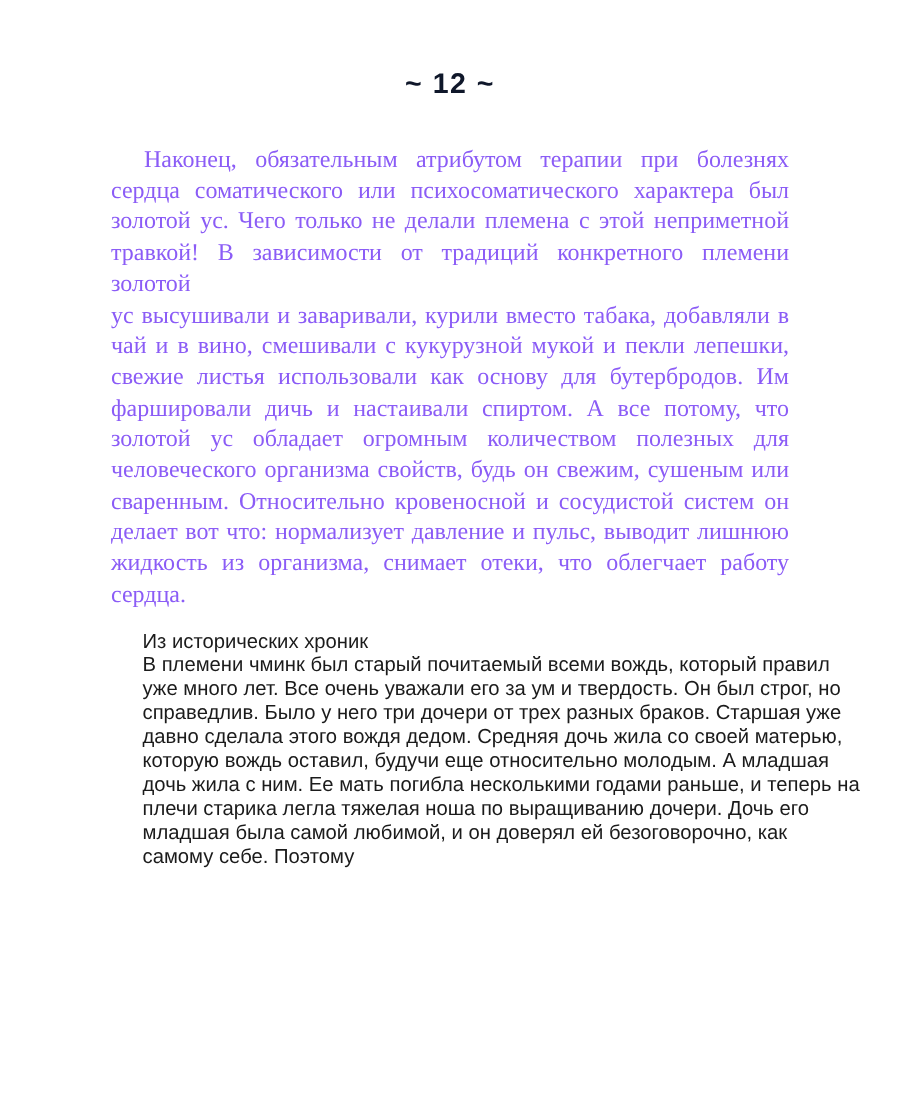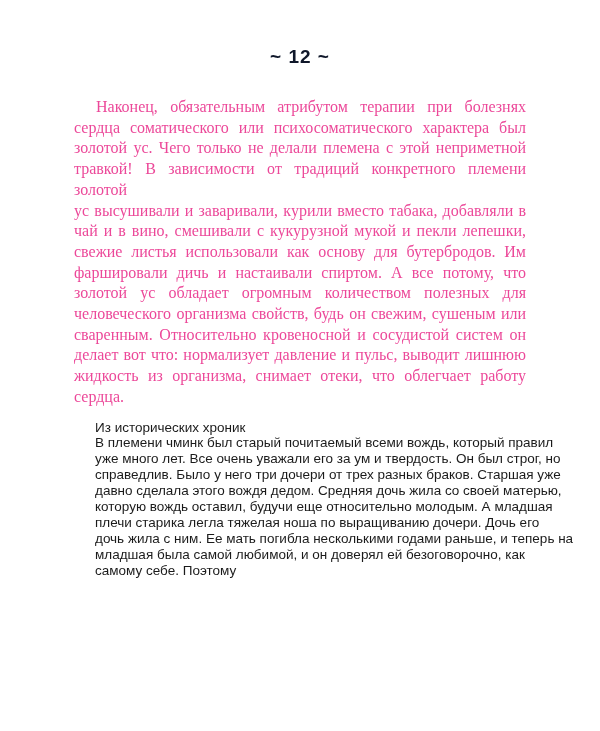--- a/index.html
+++ b/index.html
@@ -24,21 +24,21 @@
     line-height: 22px;
     color: #0f172a;
     letter-spacing: 1px;
   }
   .main-text {
     margin: 29px 0 0 74px;
     width: 452px;
     font-family: "Liberation Serif", serif;
     font-size: 16px;
     line-height: 20.7px;
-    color: #ec4899;
+    color: #8b5cf6;
   }
   .jline {
     text-align: justify;
     text-align-last: justify;
   }
   .jline.indent {
     text-indent: 22px;
   }
   .jline.last {
     text-align: left;
@@ -84,19 +84,19 @@
     <div class="jline last">сердца.</div>
   </div>
 
   <div class="chronicle">
     <div class="chronicle-heading">Из исторических хроник</div>
     <div class="cline">В племени чминк был старый почитаемый всеми вождь, который правил</div>
     <div class="cline">уже много лет. Все очень уважали его за ум и твердость. Он был строг, но</div>
     <div class="cline">справедлив. Было у него три дочери от трех разных браков. Старшая уже</div>
     <div class="cline">давно сделала этого вождя дедом. Средняя дочь жила со своей матерью,</div>
     <div class="cline">которую вождь оставил, будучи еще относительно молодым. А младшая</div>
+    <div class="cline">дочь жила с ним. Ее мать погибла несколькими годами раньше, и теперь на</div>
     <div class="cline">плечи старика легла тяжелая ноша по выращиванию дочери. Дочь его</div>
-    <div class="cline">дочь жила с ним. Ее мать погибла несколькими годами раньше, и теперь на</div>
     <div class="cline">младшая была самой любимой, и он доверял ей безоговорочно, как</div>
     <div class="cline">самому себе. Поэтому</div>
   </div>
 
 </div>
 
 </body></html>

